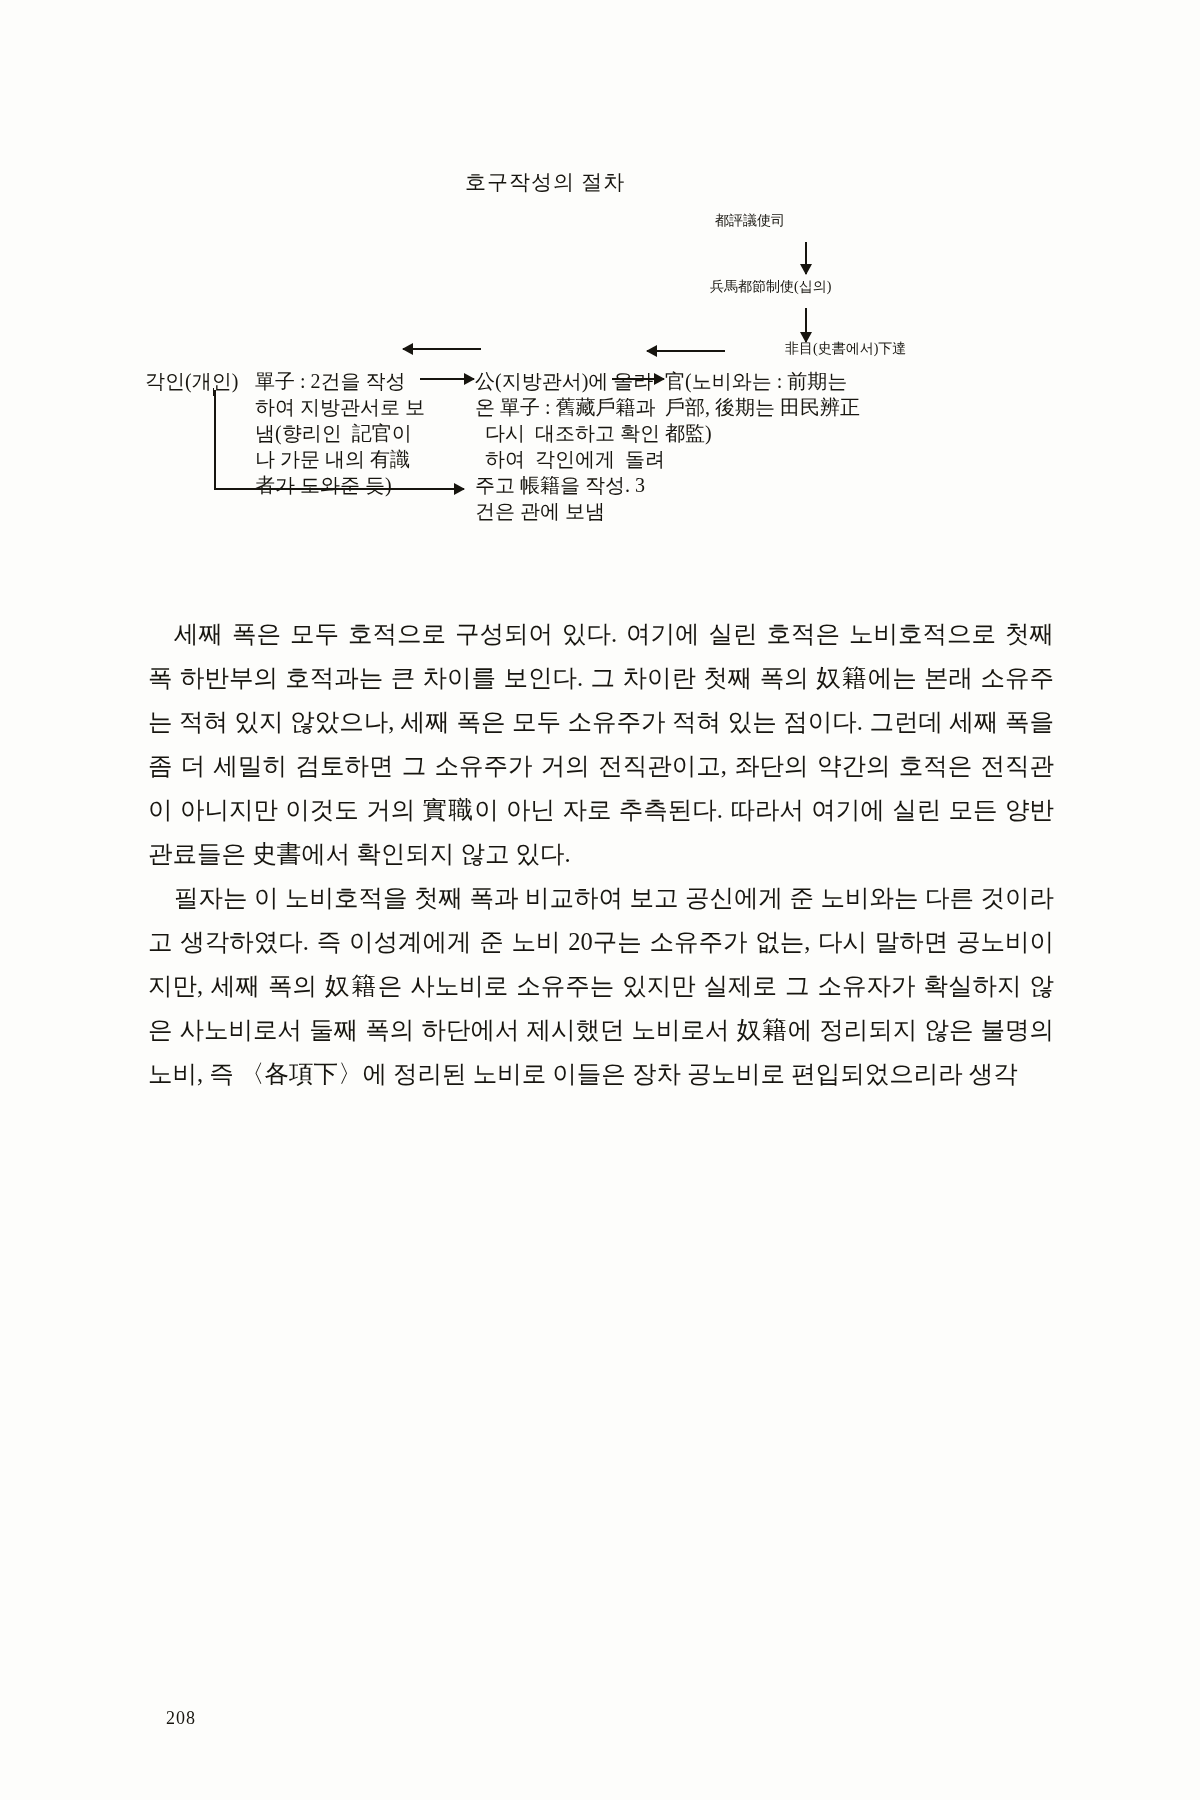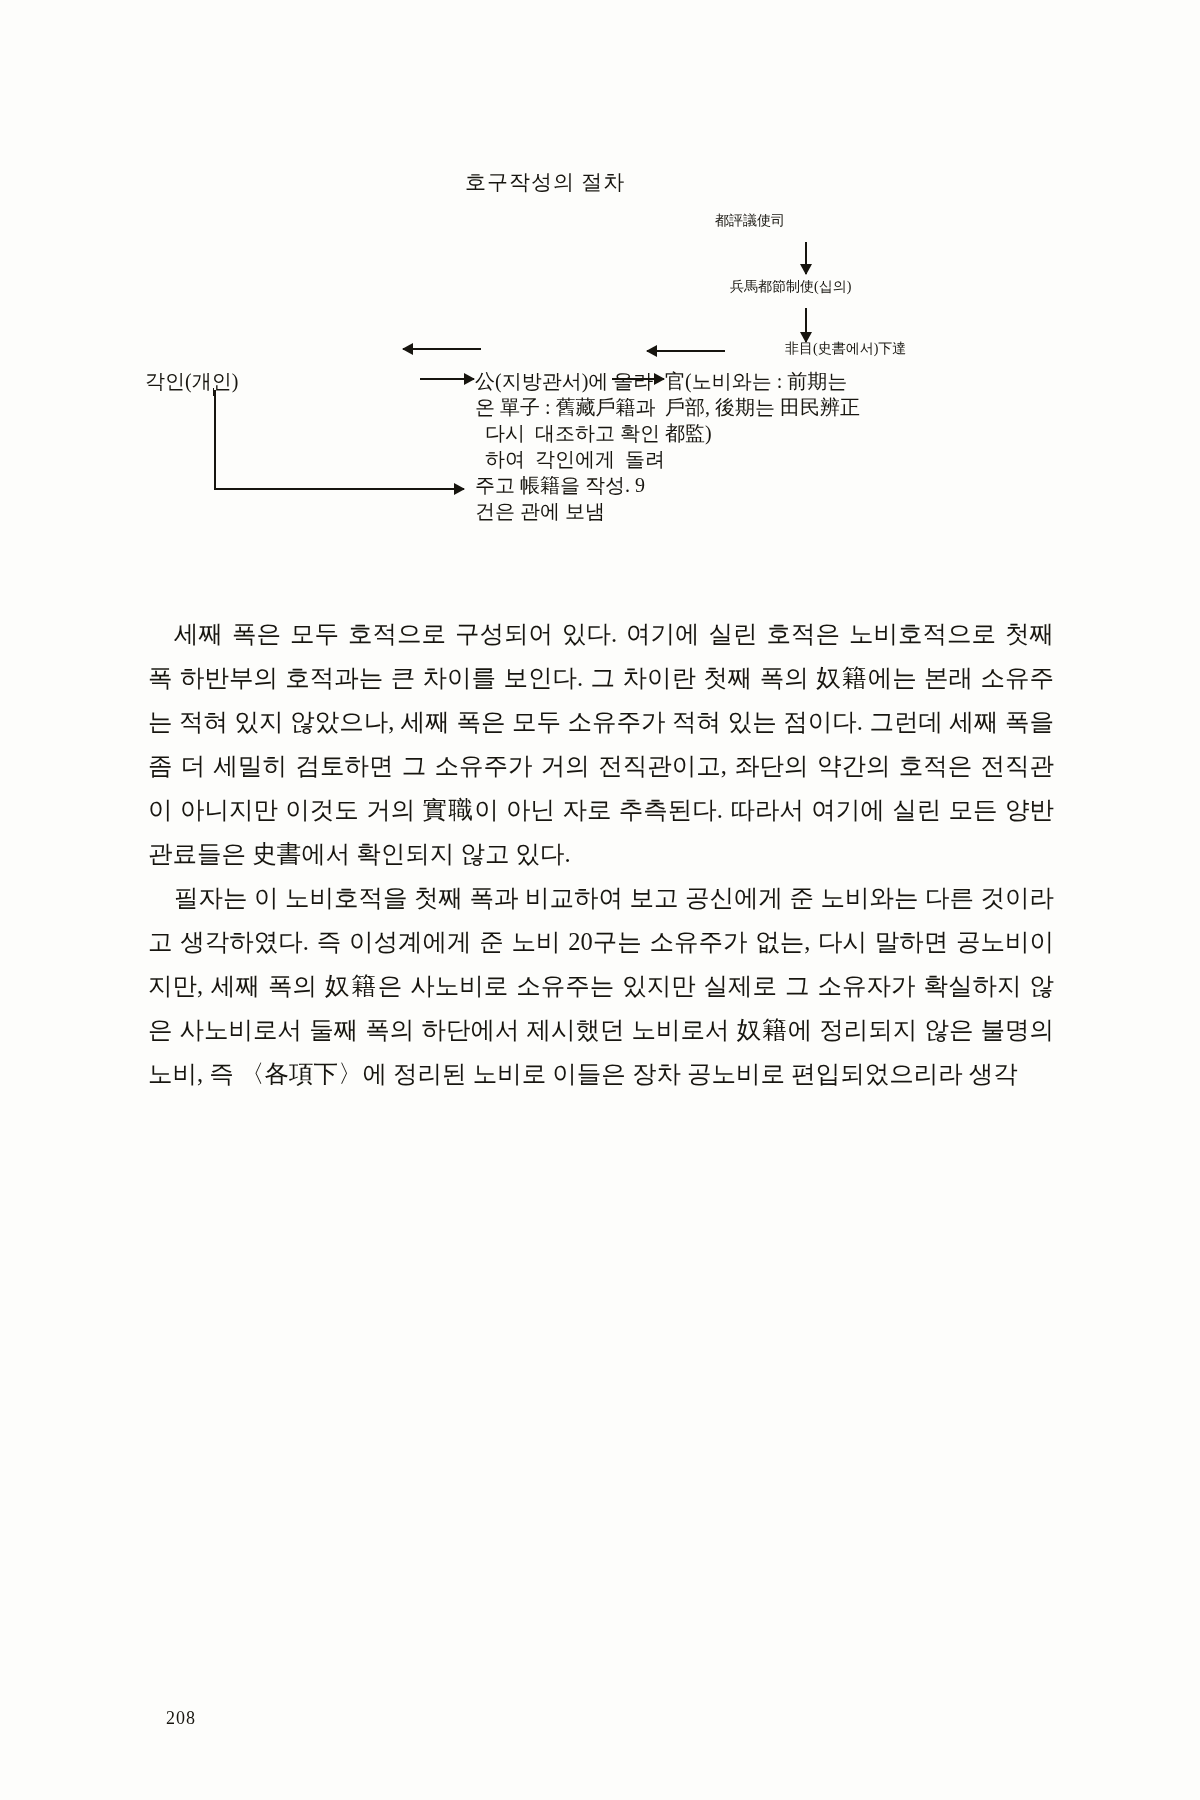--- a/index.html
+++ b/index.html
@@ -43,21 +43,20 @@
     font-size: 14px;
     white-space: nowrap;
   }
   .dg-top {
     left: 595px;
     top: 62px;
   }
   .dg-second {
     left: 590px;
     top: 128px;
-    margin-left: 20px;
   }
   .dg-third {
     left: 665px;
     top: 190px;
   }
   .vline {
     position: absolute;
     width: 2px;
     background: #17150f;
   }
@@ -159,28 +158,33 @@
     <div class="vline arrow-down" style="left:685px; top:158px; height:34px;"></div>
 
     <div class="dg-node dg-third">非目(史書에서)下達</div>
 
     <div class="hline arrow-left" style="left:527px; top:200px; width:78px;"></div>
 
     <div class="hline arrow-left" style="left:283px; top:198px; width:78px;"></div>
 
     <div class="col col-a">각인(개인)</div>
 
+    <div class="col col-b">單子 : 2건을 작성
+하여 지방관서로 보
+냄(향리인  記官이
+나 가문 내의 有識
+者가 도와준 듯)</div>
 
     <div class="hline arrow-right" style="left:300px; top:228px; width:54px;"></div>
 
     <div class="col col-c">公(지방관서)에 올라
 온 單子 : 舊藏戶籍과
   다시  대조하고 확인
   하여  각인에게  돌려
-주고 帳籍을 작성. 9
+주고 帳籍을 작성. 3
 건은 관에 보냄</div>
 
     <div class="hline arrow-right" style="left:492px; top:228px; width:52px;"></div>
 
     <div class="col col-d">官(노비와는 : 前期는
 戶部, 後期는 田民辨正
 都監)</div>
 
     <div class="vline" style="left:94px; top:240px; height:100px;"></div>
     <div class="hline arrow-right" style="left:94px; top:338px; width:250px;"></div>

